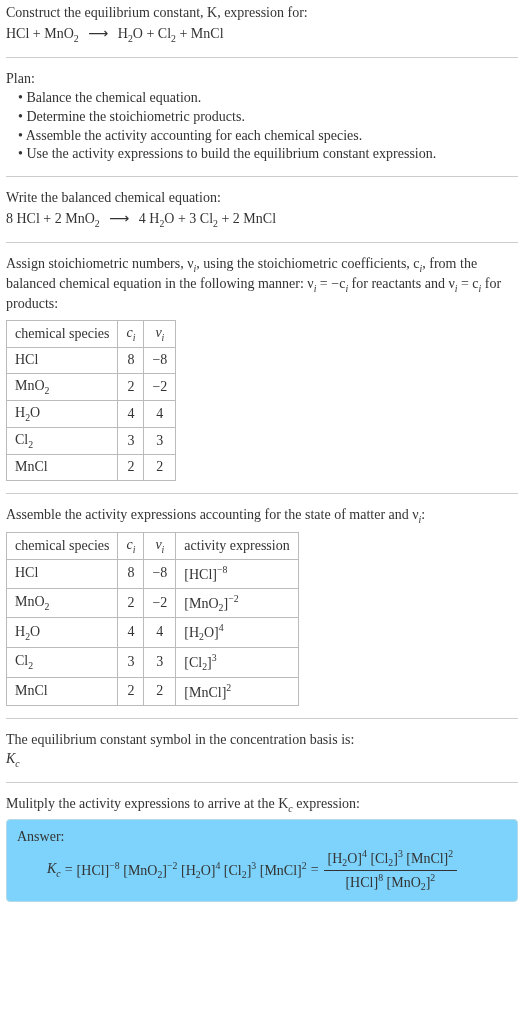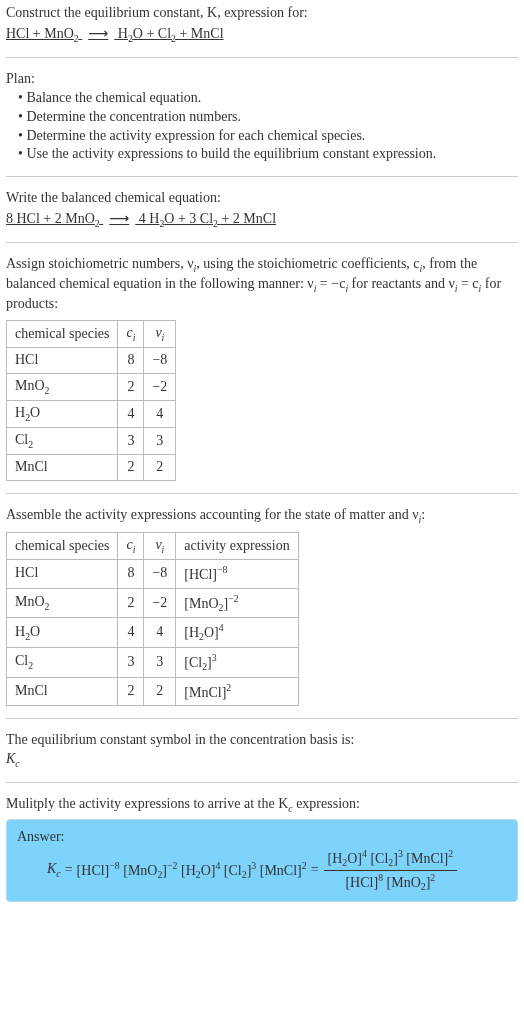--- a/index.html
+++ b/index.html
@@ -50,21 +50,20 @@
     display: block;
     border-bottom: 1px solid #333;
     padding: 0 4px;
   }
   .frac .bot {
     display: block;
     padding: 0 4px;
   }
   .eq-line {
     margin: 2px 0;
-    text-decoration: underline;
   }
   .eq-line .arrow {
     margin: 0 6px;
   }
   .indent {
     padding-left: 12px;
   }
   .answer-line {
     display: flex;
     align-items: center;
@@ -79,22 +78,22 @@
 <div>Construct the equilibrium constant, K, expression for:</div>
 <div class="eq-line">
   HCl + MnO<sub>2</sub> <span class="arrow">⟶</span> H<sub>2</sub>O + Cl<sub>2</sub> + MnCl
 </div>
 
 <hr>
 
 <div>Plan:</div>
 <div class="indent">
   <div>• <span>Balance the chemical equation.</span></div>
-  <div>• <span>Determine the concentration numbers.</span></div>
-  <div>• <span>Determine the activity expression for each chemical species.</span></div>
+  <div>• <span>Determine the stoichiometric products.</span></div>
+  <div>• <span>Assemble the activity accounting for each chemical species.</span></div>
   <div>• <span>Use the activity expressions to build the equilibrium constant expression.</span></div>
 </div>
 
 <hr>
 
 <div>Write the balanced chemical equation:</div>
 <div class="eq-line">
   8 HCl + 2 MnO<sub>2</sub> <span class="arrow">⟶</span> 4 H<sub>2</sub>O + 3 Cl<sub>2</sub> + 2 MnCl
 </div>
 

